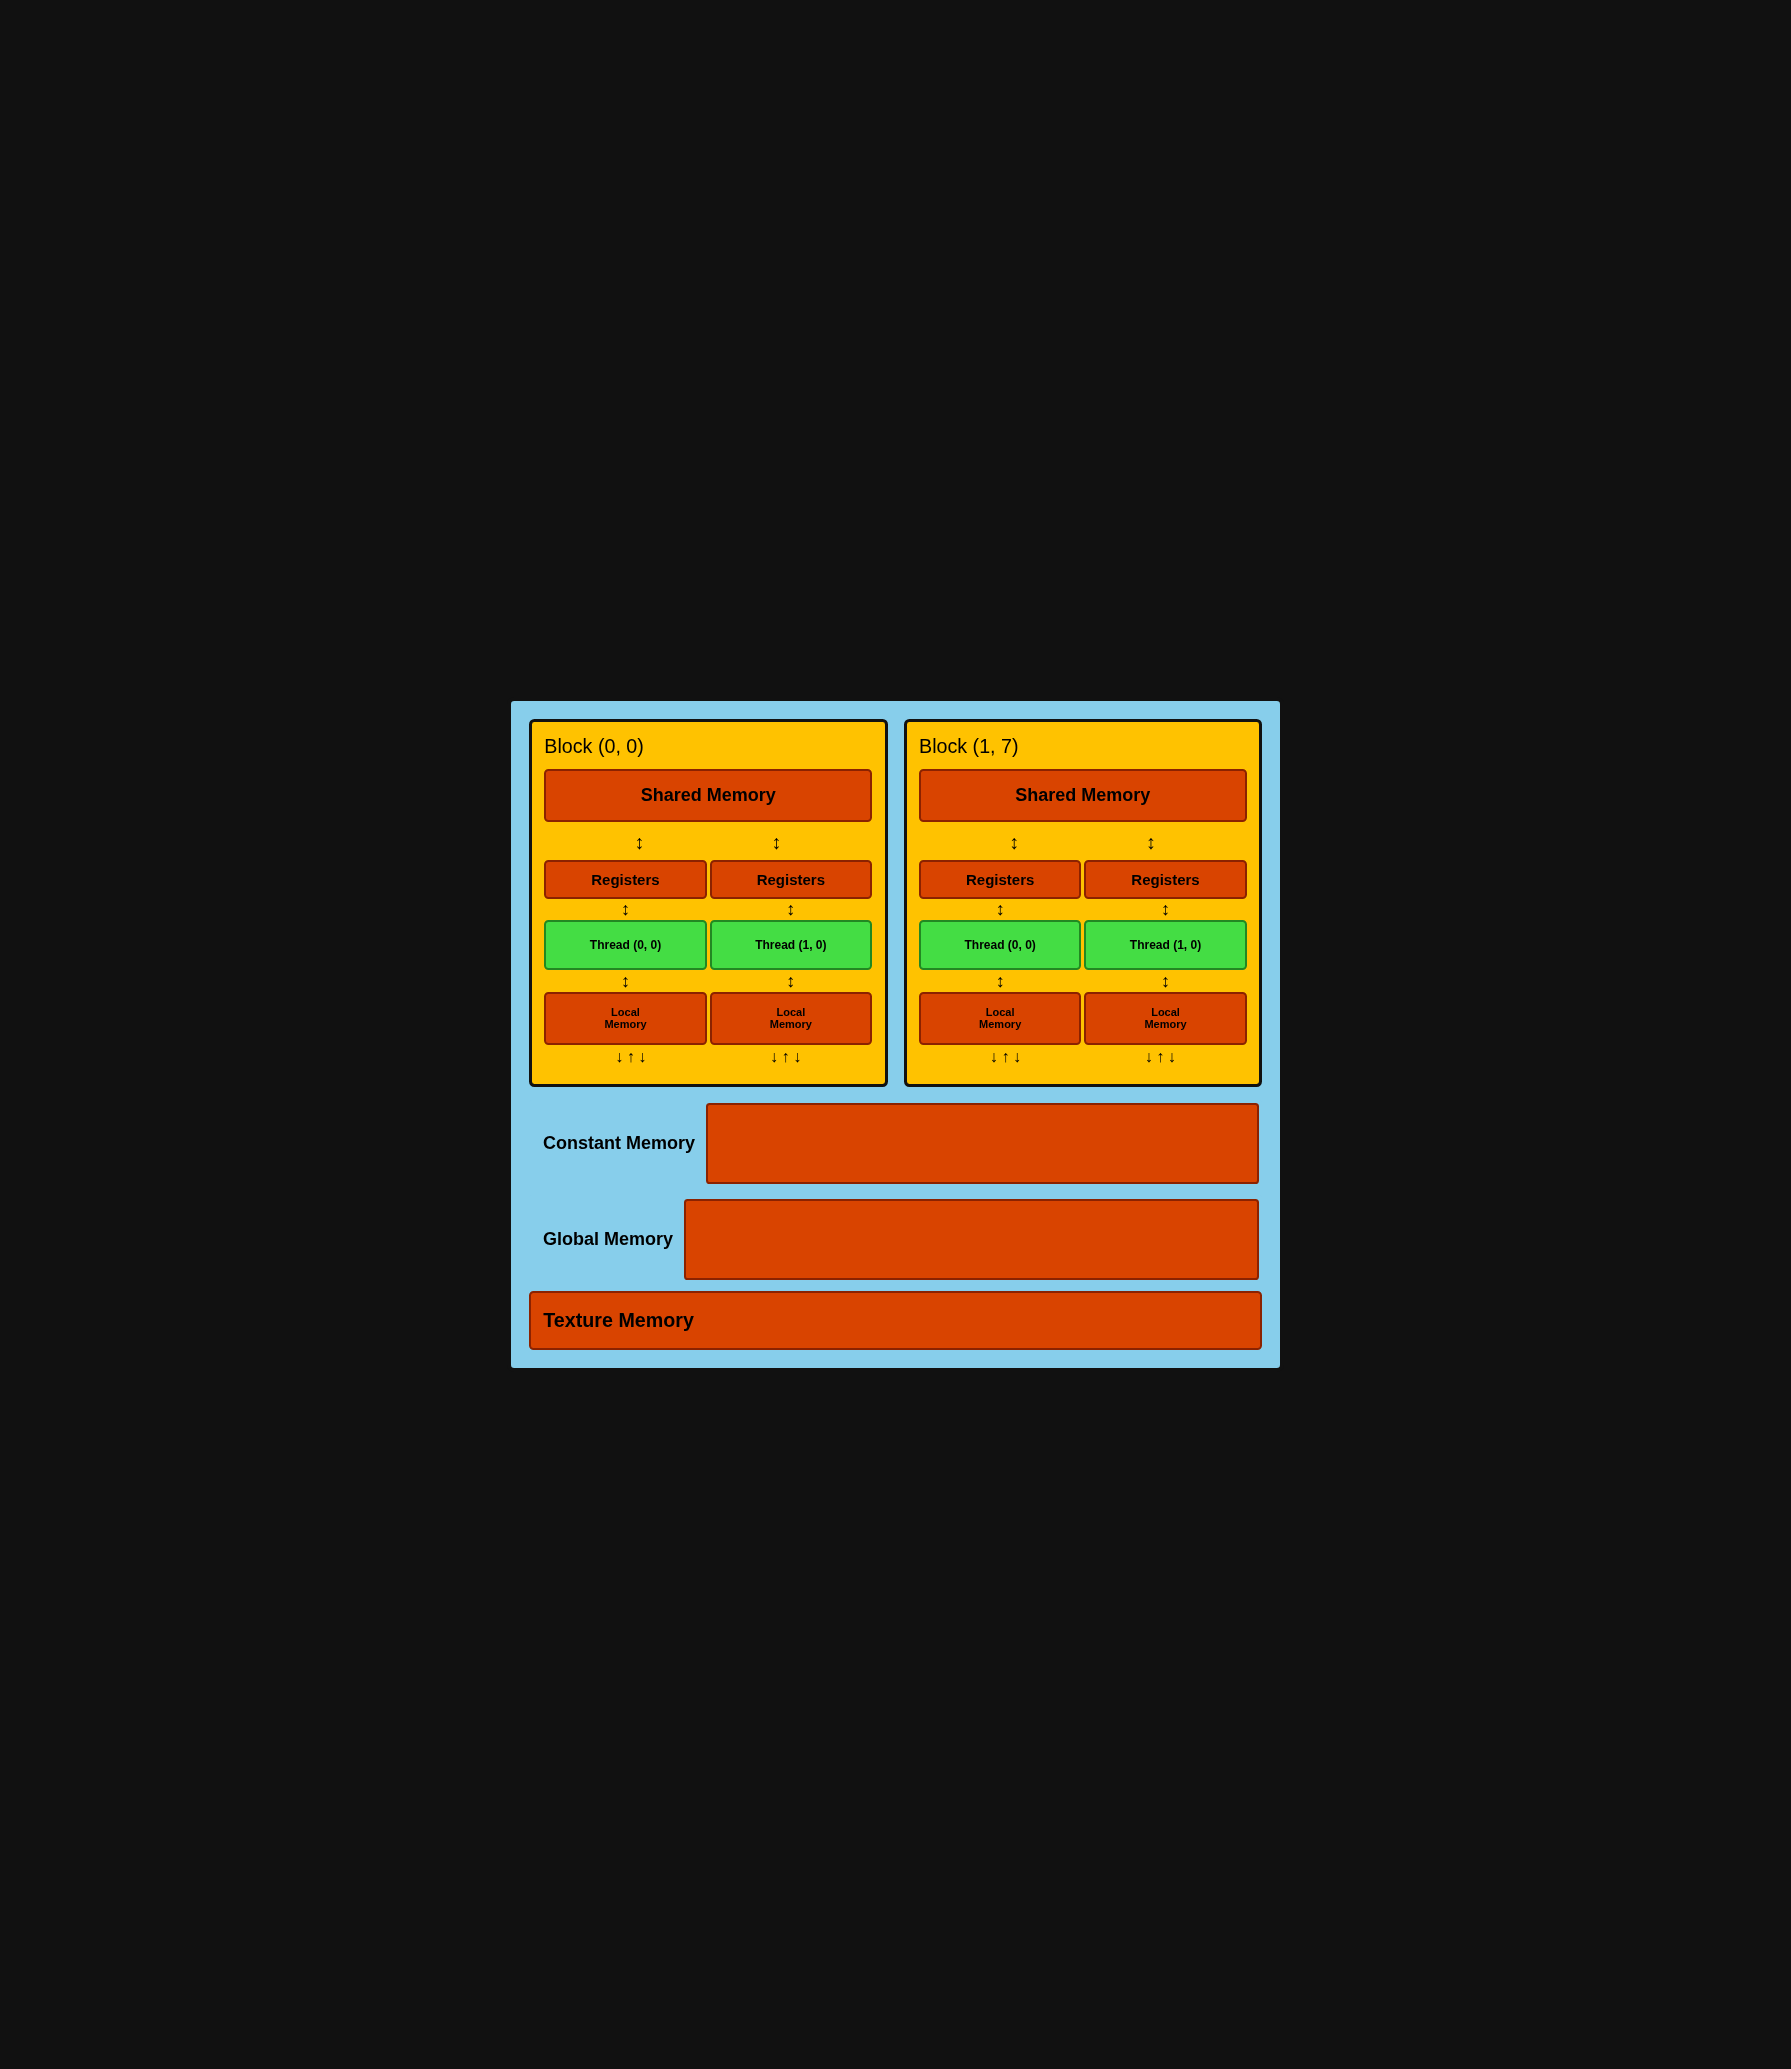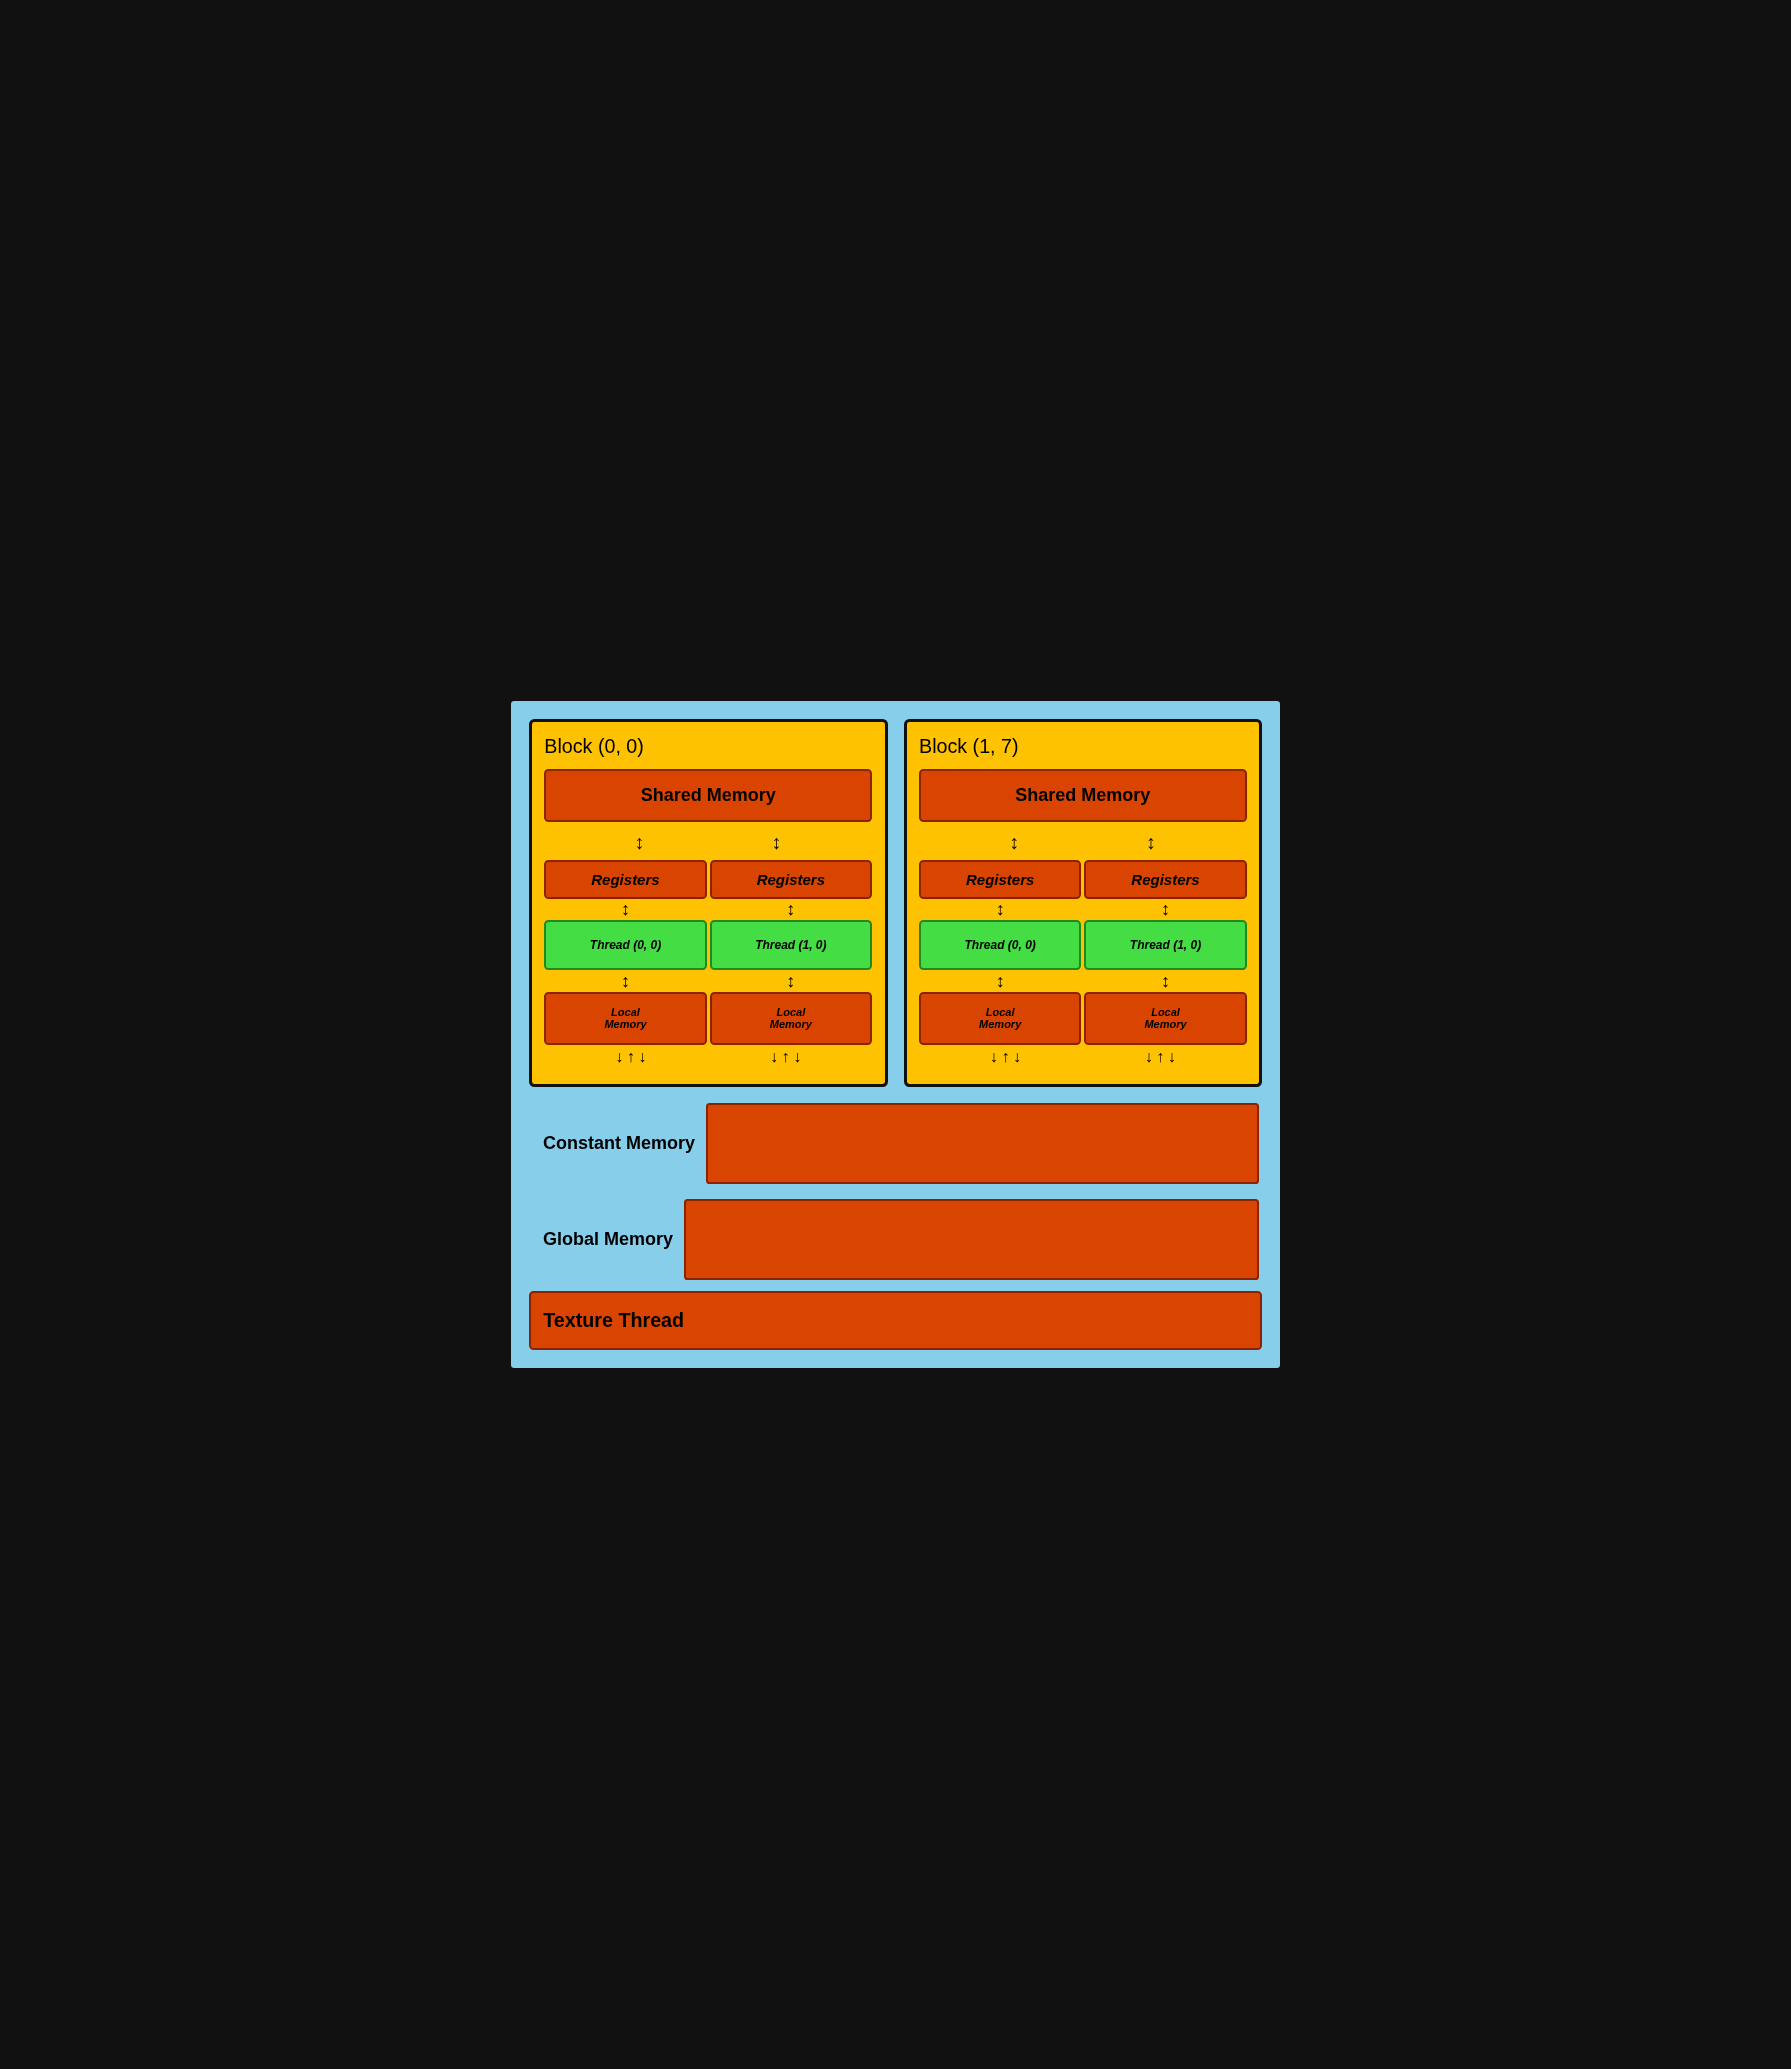--- a/index.html
+++ b/index.html
@@ -74,21 +74,20 @@
 
     .arrow-ud {
       font-size: 19.7px;
       color: #000;
       font-weight: bold;
     }
 
     .threads-row {
       display: flex;
       gap: 3px;
-      font-style: italic;
     }
 
     .thread-col {
       flex: 1;
       display: flex;
       flex-direction: column;
       align-items: center;
       gap: 0;
     }
 
@@ -289,18 +288,18 @@
       <div class="global-label">Constant Memory</div>
       <div class="global-bar"></div>
     </div>
 
     <div class="global-mem-wrapper" style="margin-bottom:7.2px;">
       <div class="global-label">Global Memory</div>
       <div class="global-bar"></div>
     </div>
 
     <div class="texture-row">
-      <span>Texture Thread</span>
+      <span>Texture Memory</span>
     </div>
 
   </div>
 </div>
 
 
 </body></html>

